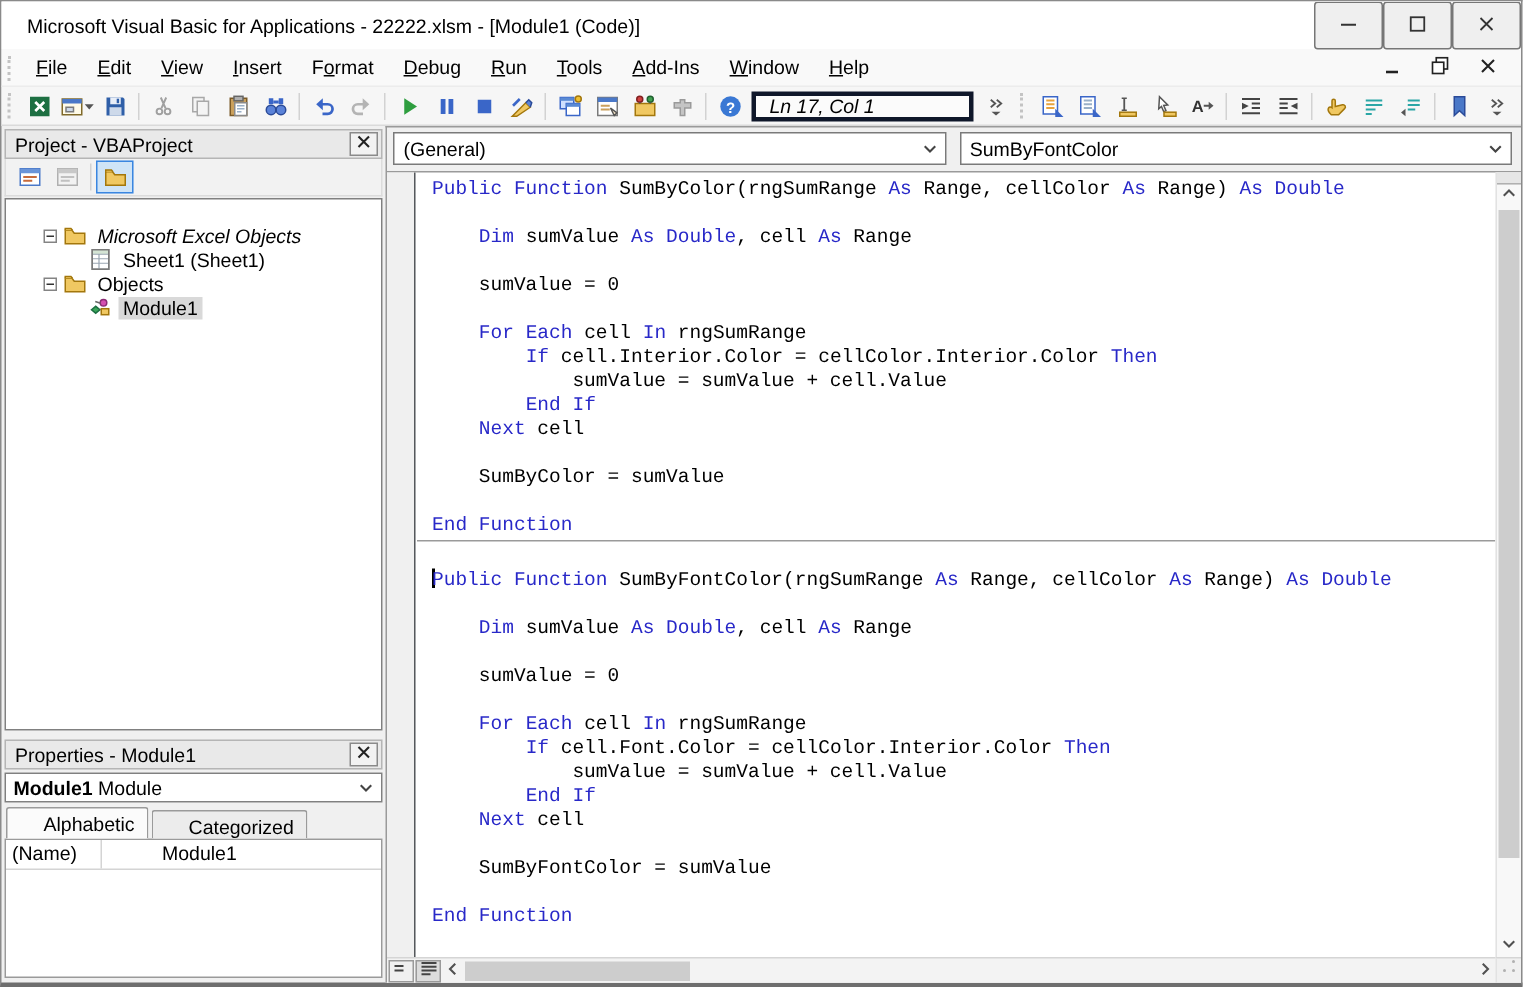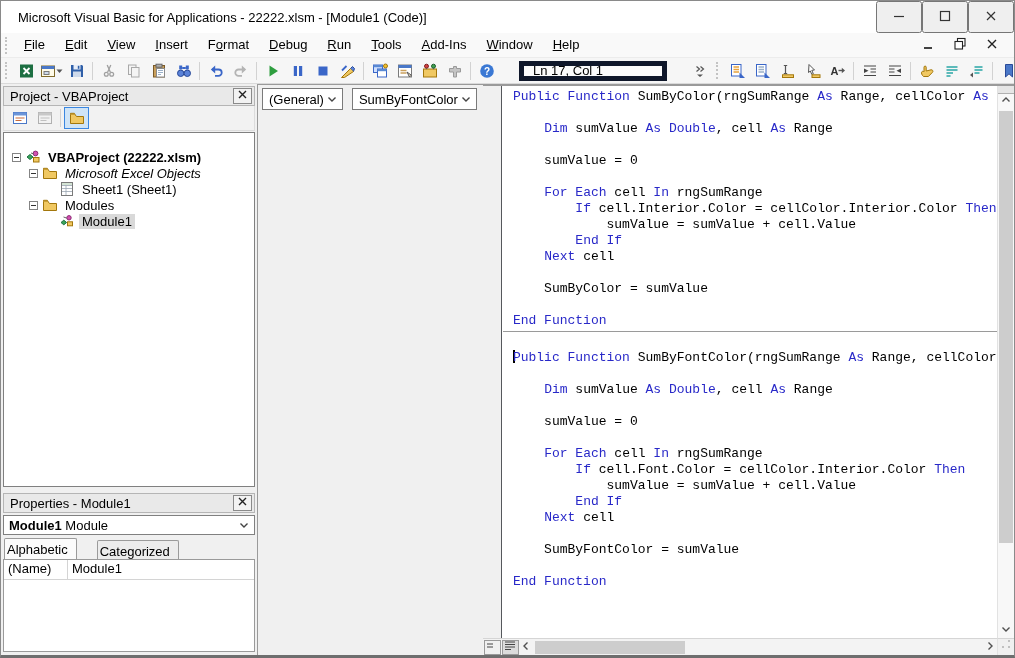--- a/index.html
+++ b/index.html
@@ -21,21 +21,21 @@
   .menu-item{padding:4px 10px;white-space:nowrap;cursor:default;}
   .mdi-controls{margin-left:auto;display:flex;gap:16px;padding-right:14px;}
   .mdi-btn{width:16px;height:16px;display:flex;align-items:center;justify-content:center;}
 
   
   .toolbar{height:26px;background:#f6f6f6;border-bottom:1px solid #dadada;display:flex;align-items:center;overflow:hidden;}
   .tb-btn{width:25px;height:22px;flex:none;display:flex;align-items:center;justify-content:center;background:transparent;border:1px solid transparent;padding:0;}
   .tb-btn.active{border:1px solid #3a86e0;background:#cfe4f7;}
   .tb-btn .ic{display:flex;}
   .tb-sep{width:1px;height:18px;background:#d2d2d2;margin:0 3px;flex:none;}
-  .ln-box{width:148px;height:20px;background:#fbfbfb;border:5px solid #0f172a;display:flex;align-items:center;padding-left:9px;margin:0 20px;white-space:nowrap;flex:none;}
+  .ln-box{width:148px;height:20px;background:#fbfbfb;border:3px solid #0f172a;display:flex;align-items:center;padding-left:9px;margin:0 2px;white-space:nowrap;flex:none;font-style:italic;}
 
   
   .main{position:absolute;top:83px;left:0;right:0;bottom:0;display:flex;}
   .left-col{width:256px;flex:none;display:flex;flex-direction:column;padding:2px 2px 2px 2px;}
   .panel-title{height:20px;flex:none;display:flex;align-items:center;background:#e9e9e9;border:1px solid #b5b5b5;padding:0 2px 0 6px;white-space:nowrap;}
   .panel-close{margin-left:auto;width:19px;height:16px;background:#f2f2f2;border:1px solid #8a8a8a;display:flex;align-items:center;justify-content:center;padding:0;}
   .panel-toolbar{height:25px;flex:none;display:flex;align-items:center;background:#f2f2f2;border:1px solid #dcdcdc;border-top:none;padding-left:3px;}
   .project-panel{height:401px;flex:none;display:flex;flex-direction:column;margin-bottom:6px;}
   .tree-box{flex:1;background:#fff;border:1px solid #808080;margin-top:1px;overflow:hidden;padding:16px 0 0 4px;}
   .tree-row{height:16px;display:flex;align-items:center;white-space:nowrap;}
@@ -44,30 +44,30 @@
   .exp-spacer{width:13px;flex:none;}
   .tree-row .ic{margin-right:4px;flex:none;display:flex;}
   .tree-label{padding:0 3px;}
   .tree-label.bold{font-weight:bold;}
   .tree-row.selected .tree-label{background:#d9d9d9;}
 
   .props-panel{flex:1;display:flex;flex-direction:column;}
   .props-combo{height:20px;flex:none;margin-top:2px;background:#fff;border:1px solid #808080;display:flex;align-items:center;padding-left:5px;white-space:nowrap;}
   .combo-chevron{margin-left:auto;display:flex;padding-right:2px;}
   .tabs{display:flex;height:21px;flex:none;margin-top:3px;padding-left:1px;}
-  .tab{padding:3px 8px 0 2px;border:1px solid #9a9a9a;border-bottom:none;background:#ececec;margin-right:20px;border-radius:2px 2px 0 0;position:relative;top:2px;height:19px;}
+  .tab{padding:3px 8px 0 24px;border:1px solid #9a9a9a;border-bottom:none;background:#ececec;margin-right:2px;border-radius:2px 2px 0 0;position:relative;top:2px;height:19px;}
   .tab.active{background:#fbfbfb;top:0;height:21px;z-index:2;}
   .props-grid{flex:1;background:#fff;border:1px solid #9a9a9a;margin-bottom:1px;}
-  .prow{display:flex;height:20px;border-bottom:1px solid #d4d4d4;}
+  .prow{display:flex;height:20px;border-bottom:1px solid #d4d4d4;gap:36px;}
   .pcell{padding:1px 4px;white-space:nowrap;}
   .pcell.pname{width:64px;flex:none;border-right:1px solid #d4d4d4;}
   .pcell.pval{flex:1;}
 
   
-  .code-col{flex:1;display:flex;flex-direction:row;border-left:1px solid #9a9a9a;border-top:1px solid #9a9a9a;background:#f0f0f0;}
+  .code-col{flex:1;display:flex;flex-direction:column;border-left:1px solid #9a9a9a;border-top:1px solid #9a9a9a;background:#f0f0f0;}
   .combo-row{height:29px;flex:none;display:flex;align-items:center;gap:9px;padding:3px 6px 4px 4px;}
   .combo{flex:1;height:22px;background:#fff;border:1px solid #7a7a7a;display:flex;align-items:center;padding-left:6px;white-space:nowrap;}
   .code-body{flex:1;position:relative;background:#fff;border-top:1px solid #9a9a9a;}
   .margin-bar{position:absolute;left:0;top:0;bottom:17px;width:19px;background:#f0f0f0;border-right:1px solid #55585c;}
   .code-lines{position:absolute;left:20px;right:17px;top:0;bottom:17px;overflow:hidden;padding:3px 0 0 10px;font-family:"Liberation Mono","DejaVu Sans Mono",monospace;font-size:13px;line-height:16px;white-space:pre;}
   .code-line{height:16px;}
   .kw{color:var(--kw,#2828c8);}
   .proc-sep{height:5px;position:relative;}
   .proc-sep::after{content:'';position:absolute;left:-10px;right:0;top:2px;height:1px;background:#9a9a9a;}
   .caret{display:inline-block;width:2px;height:13px;background:#000;margin-right:-2px;vertical-align:-2px;}
@@ -470,32 +470,20 @@
             <button class="tb-btn active">
               <span class="ic">
                 <svg width="16" height="16" viewBox="0 0 16 16">
                   <path d="M1.5 4.5 h4.5 l1.5 2 h7 v7 h-13 Z" fill="#f0c862" stroke="#a3770c"></path>
                   <path d="M1.5 4.5 v-1.2 h3.8 l1 1.2" fill="#f0c862" stroke="#a3770c"></path>
                 </svg>
               </span>
             </button>
           </div>
         <div class="tree-box" id="project-tree">
-            <div class="tree-row" style="padding-left: 4px;">
-              <span class="expander"></span>
-              <span class="ic">
-                <svg width="16" height="16" viewBox="0 0 16 16">
-                  <path d="M2 8 l3 -2.5 3 2.5 -3 2.5 Z" fill="#3aa65a" stroke="#1d6f42"></path>
-                  <circle cx="10.5" cy="4.5" r="2.4" fill="#d44fb0" stroke="#8a2a74"></circle>
-                  <rect x="8.5" y="8.5" width="5.5" height="4.5" fill="#f0c862" stroke="#a3770c"></rect>
-                  <path d="M6 4 l3 1" stroke="#666"></path>
-                </svg>
-              </span>
-              <span class="tree-label bold">VBAProject (22222.xlsm)</span>
-            </div>
             <div class="tree-row" style="padding-left: 21px; font-style: italic;">
               <span class="expander"></span>
               <span class="ic">
                 <svg width="16" height="16" viewBox="0 0 16 16">
                   <path d="M1.5 4.5 h4.5 l1.5 2 h7 v7 h-13 Z" fill="#f0c862" stroke="#a3770c"></path>
                   <path d="M1.5 4.5 v-1.2 h3.8 l1 1.2" fill="#f0c862" stroke="#a3770c"></path>
                 </svg>
               </span>
               <span class="tree-label">Microsoft Excel Objects</span>
             </div>
@@ -512,21 +500,21 @@
               <span class="tree-label">Sheet1 (Sheet1)</span>
             </div>
             <div class="tree-row" style="padding-left: 21px;">
               <span class="expander"></span>
               <span class="ic">
                 <svg width="16" height="16" viewBox="0 0 16 16">
                   <path d="M1.5 4.5 h4.5 l1.5 2 h7 v7 h-13 Z" fill="#f0c862" stroke="#a3770c"></path>
                   <path d="M1.5 4.5 v-1.2 h3.8 l1 1.2" fill="#f0c862" stroke="#a3770c"></path>
                 </svg>
               </span>
-              <span class="tree-label">Modules</span>
+              <span class="tree-label">Objects</span>
             </div>
             <div class="tree-row selected" style="padding-left: 38px;">
               <span class="exp-spacer"></span>
               <span class="ic">
                 <svg width="16" height="16" viewBox="0 0 16 16">
                   <path d="M2 9.5 l2.8 -2.3 2.8 2.3 -2.8 2.3 Z" fill="#3aa65a" stroke="#1d6f42"></path>
                   <circle cx="10" cy="4.8" r="2.2" fill="#d44fb0" stroke="#8a2a74"></circle>
                   <rect x="8.5" y="8.8" width="5" height="4" fill="#f0c862" stroke="#a3770c"></rect>
                   <path d="M4.5 4 l3.5 1.2" stroke="#666"></path>
                 </svg>

